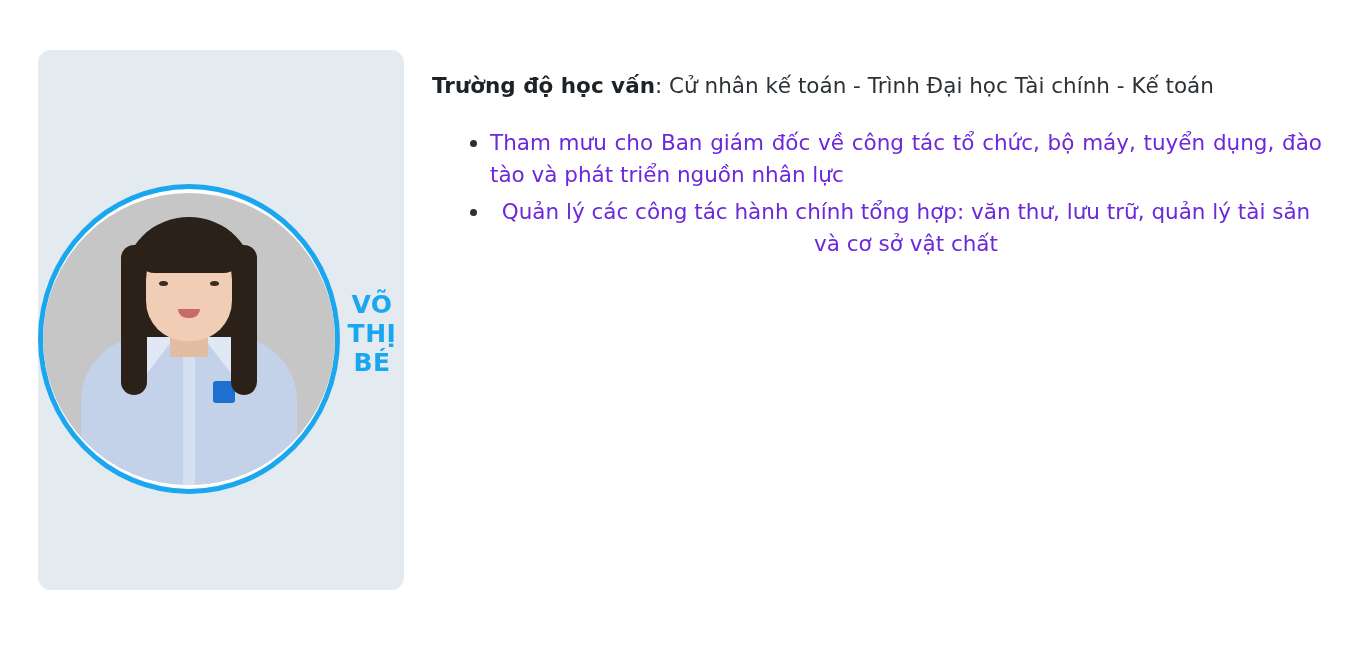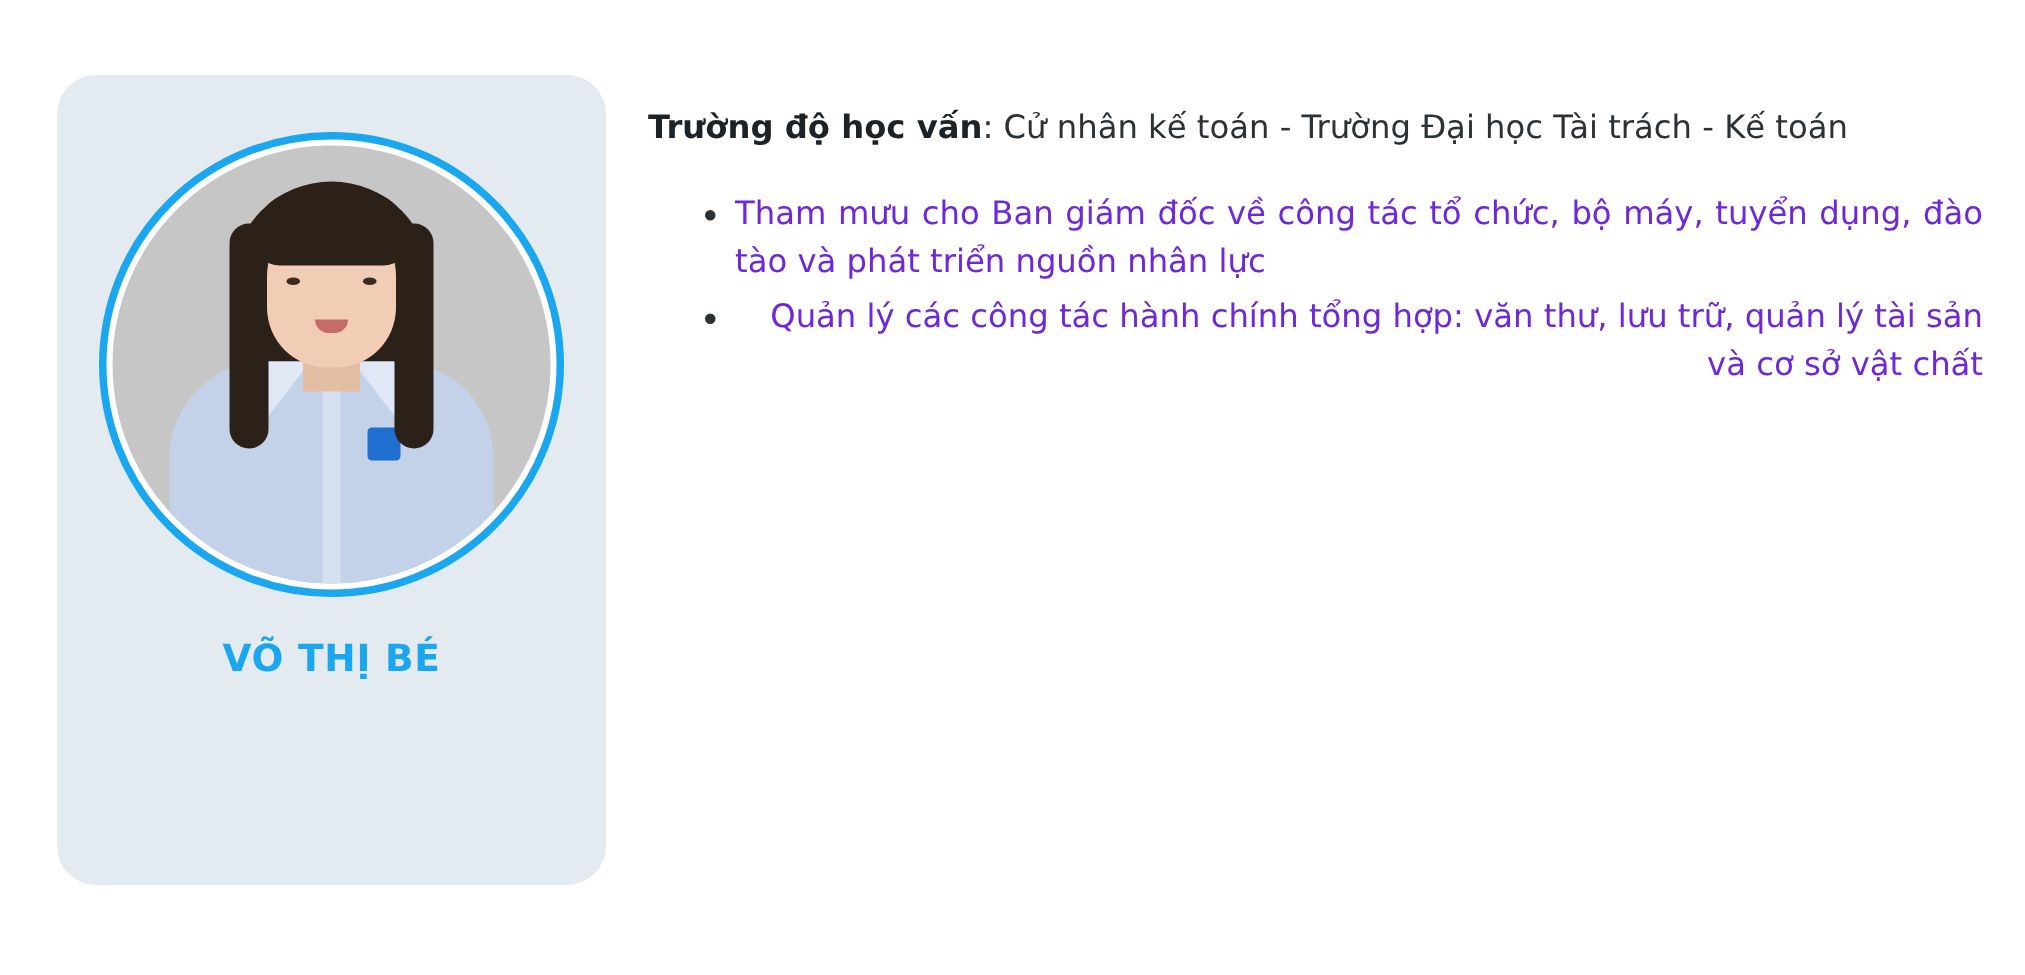--- a/index.html
+++ b/index.html
@@ -23,23 +23,23 @@
   }
 
   
   .person-card {
     position: absolute;
     left: 38px;
     top: 50px;
     width: 366px;
     height: 540px;
     background: #e3eaf0;
-    border-radius: 26px;
+    border-radius: 13px;
     display: flex;
-    flex-direction: column;
+    flex-direction: row;
     align-items: center;
   }
 
   .avatar-ring {
     margin-top: 38px;
     width: 310px;
     height: 310px;
     border-radius: 50%;
     border: 5px solid #1ba7ef;
     background: #ffffff;
@@ -228,21 +228,21 @@
     content: "";
     position: absolute;
     left: 0;
     top: 13px;
     width: 7px;
     height: 7px;
     background: #2c3135;
     border-radius: 50%;
   }
   .bullets li.no-justify {
-    text-align: right;
+    text-align: center;
   }
 </style>
 </head>
 <body>
 
 <div class="profile-wrap">
 
   <div class="person-card">
 
     <div class="avatar-ring">
@@ -265,21 +265,21 @@
       </div>
     </div>
 
     <div class="person-name">VÕ THỊ BÉ</div>
   </div>
 
   <div class="detail">
 
 
     <div class="detail-line">
-      <span class="lbl">Trường độ học vấn</span><span>: Cử nhân kế toán - Trường Đại học Tài trách - Kế toán</span>
+      <span class="lbl">Trường độ học vấn</span><span>: Cử nhân kế toán - Trình Đại học Tài chính - Kế toán</span>
     </div>
 
     <ul class="bullets">
       <li>Tham mưu cho Ban giám đốc về công tác tổ chức, bộ máy, tuyển dụng, đào tào và phát triển nguồn nhân lực</li>
       <li class="no-justify">Quản lý các công tác hành chính tổng hợp: văn thư, lưu trữ, quản lý tài sản và cơ sở vật chất</li>
     </ul>
 
   </div>
 </div>
 

